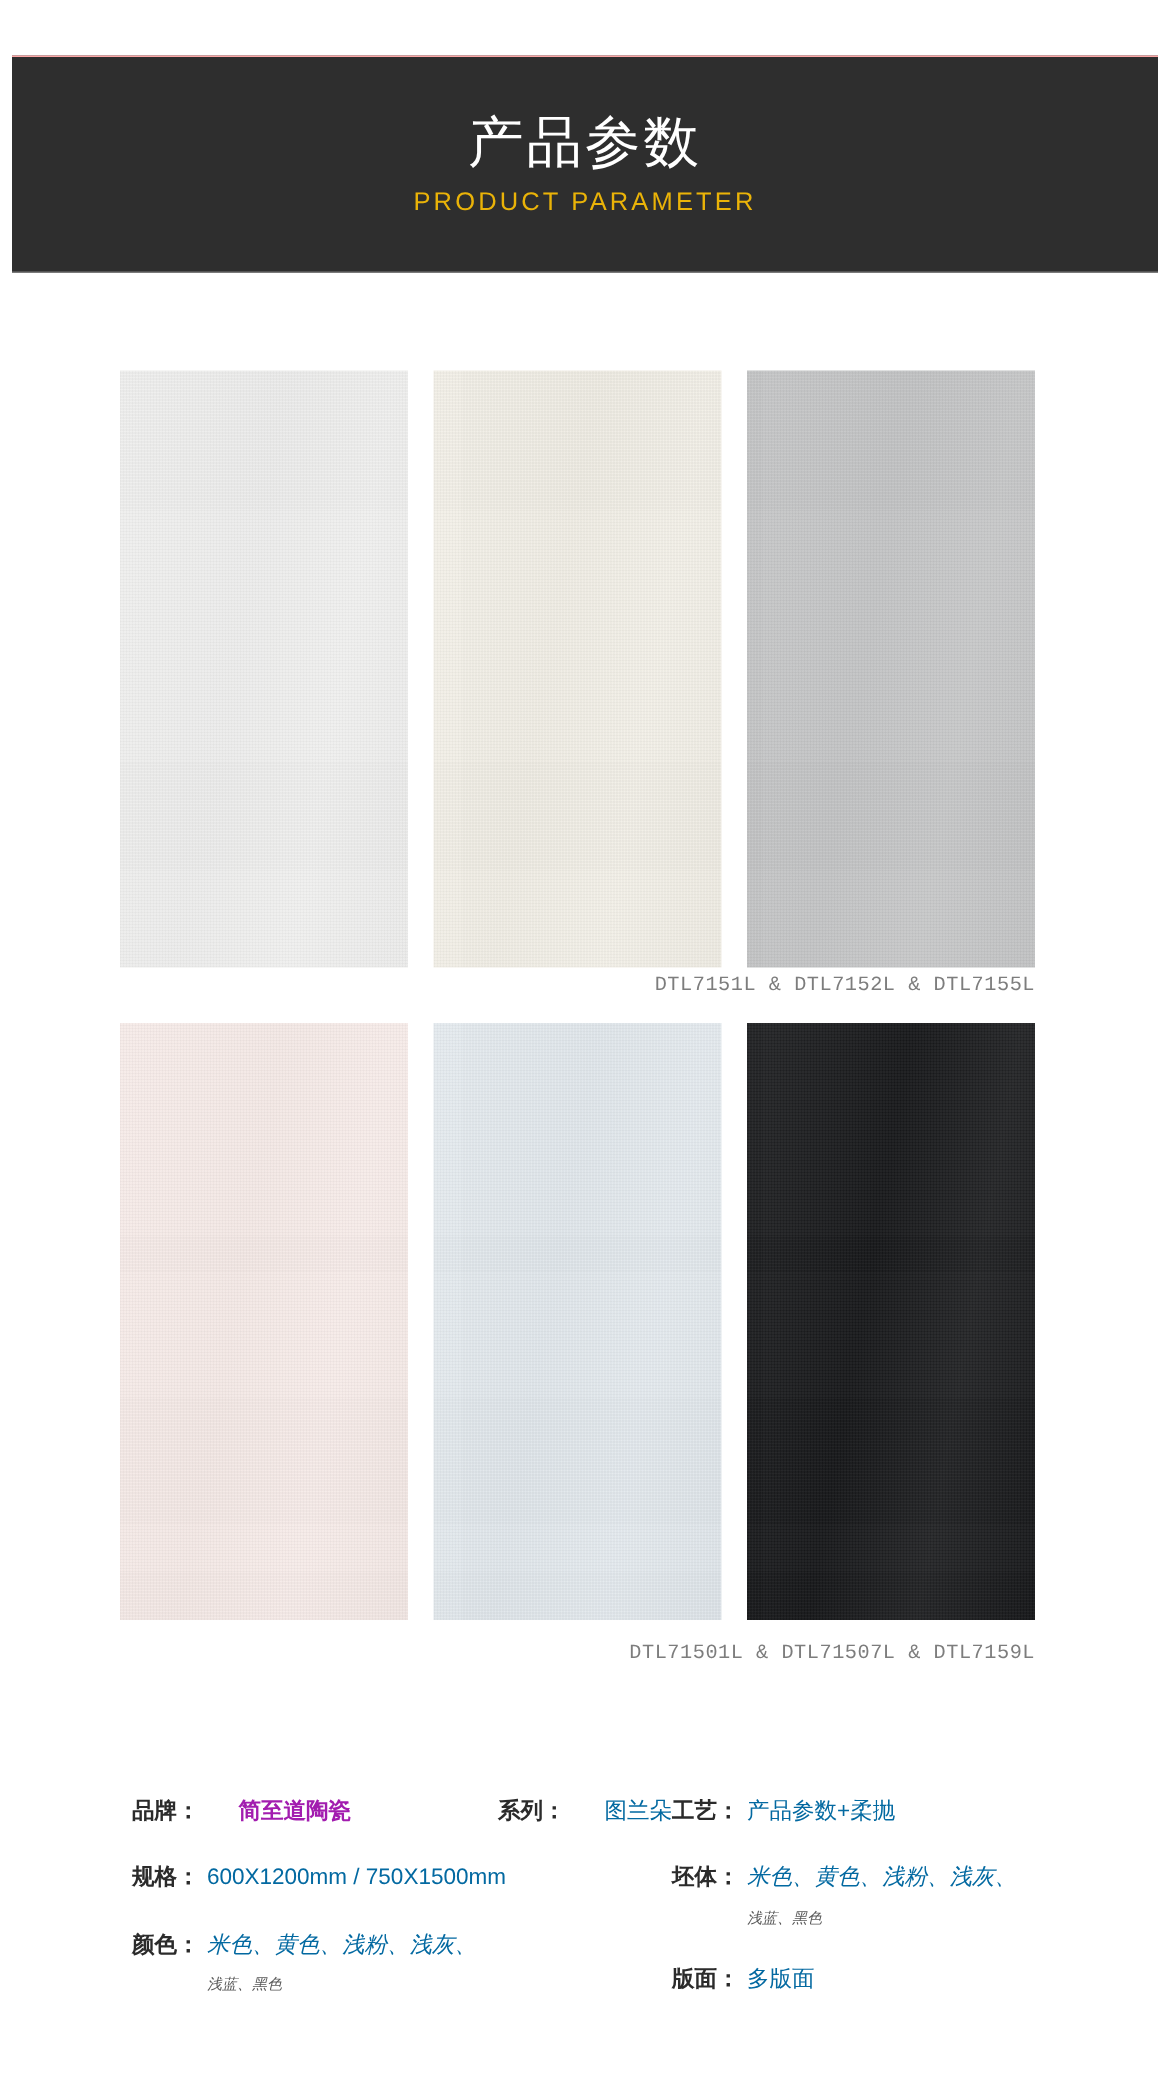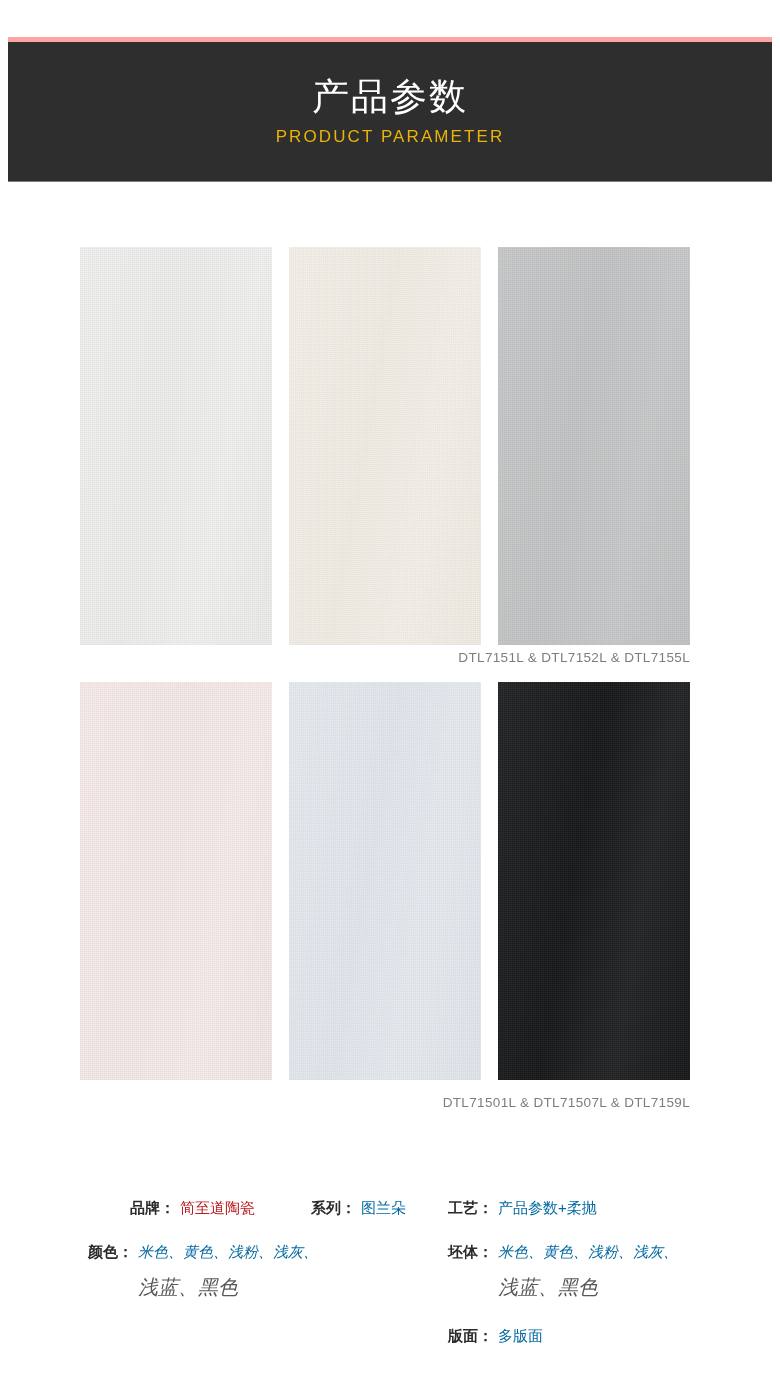--- a/index.html
+++ b/index.html
@@ -16,21 +16,21 @@
   }
 
   
   .header-banner {
     position: absolute;
     left: 8px;
     top: 37px;
     width: 764px;
     height: 145px;
     background: #2e2e2e;
-    border-top: 5px solid #fca5a5;
+    border-top: 1px solid #fca5a5;
     border-bottom: 1px solid #7a7a7a;
     box-sizing: border-box;
     display: flex;
     flex-direction: column;
     align-items: center;
     justify-content: center;
   }
   .header-title-cn {
     color: #ffffff;
     font-size: 37px;
@@ -93,21 +93,21 @@
   }
 
   
   .tile-caption {
     position: absolute;
     right: 90px;
     font-size: 13.5px;
     color: #7d7d7d;
     letter-spacing: 0.35px;
     white-space: nowrap;
-    font-family: Liberation Sans, sans-serif;
+    font-family: Liberation Mono, monospace;
     text-align: right;
   }
   .caption-1 { top: 650px; }
   .caption-2 { top: 1095px; }
 
   
   .spec-block {
     position: absolute;
     left: 0;
     top: 1196px;
@@ -127,42 +127,42 @@
     margin-left: 0px;
     justify-content: flex-end;
   }
   .spec-row {
     display: flex;
     align-items: flex-start;
     margin-bottom: 21px;
     line-height: 1.55;
   }
   .spec-row.pair {
-    justify-content: center;
+    justify-content: space-between;
   }
   .spec-label {
     font-size: 15px;
     font-weight: bold;
     color: #2b2b2b;
     white-space: nowrap;
     flex: 0 0 auto;
     font-family: "Liberation Sans", "DejaVu Sans", sans-serif;
   }
   .spec-value {
     font-size: 15px;
     color: #0369a1;
     margin-left: 5px;
     font-family: "Liberation Sans", "DejaVu Sans", sans-serif;
   }
   .spec-value.bold {
-    font-weight: normal;
-    color: #b91c1c;
+    font-weight: bold;
+    color: #a21caf;
   }
   .spec-sub {
-    font-size: 20px;
+    font-size: 10px;
     color: #595959;
     margin-left: 5px;
     margin-top: 8px;
   }
   .spec-group {
     display: flex;
     flex-direction: column;
     font-style: italic;
   }
   .pair-gap { width: 56px; flex: 0 0 auto; }
@@ -194,20 +194,24 @@
   <div class="spec-col spec-col-left">
 
     <div class="spec-row pair">
       <span class="spec-label">品牌：</span>
       <span class="spec-value bold">简至道陶瓷</span>
       <span class="pair-gap"></span>
       <span class="spec-label">系列：</span>
       <span class="spec-value">图兰朵</span>
     </div>
 
+    <div class="spec-row">
+      <span class="spec-label">规格：</span>
+      <span class="spec-value">600X1200mm / 750X1500mm</span>
+    </div>
 
     <div class="spec-row">
       <span class="spec-label">颜色：</span>
       <span class="spec-group">
         <span class="spec-value">米色、黄色、浅粉、浅灰、</span>
         <span class="spec-sub">浅蓝、黑色</span>
       </span>
     </div>
 
   </div>

